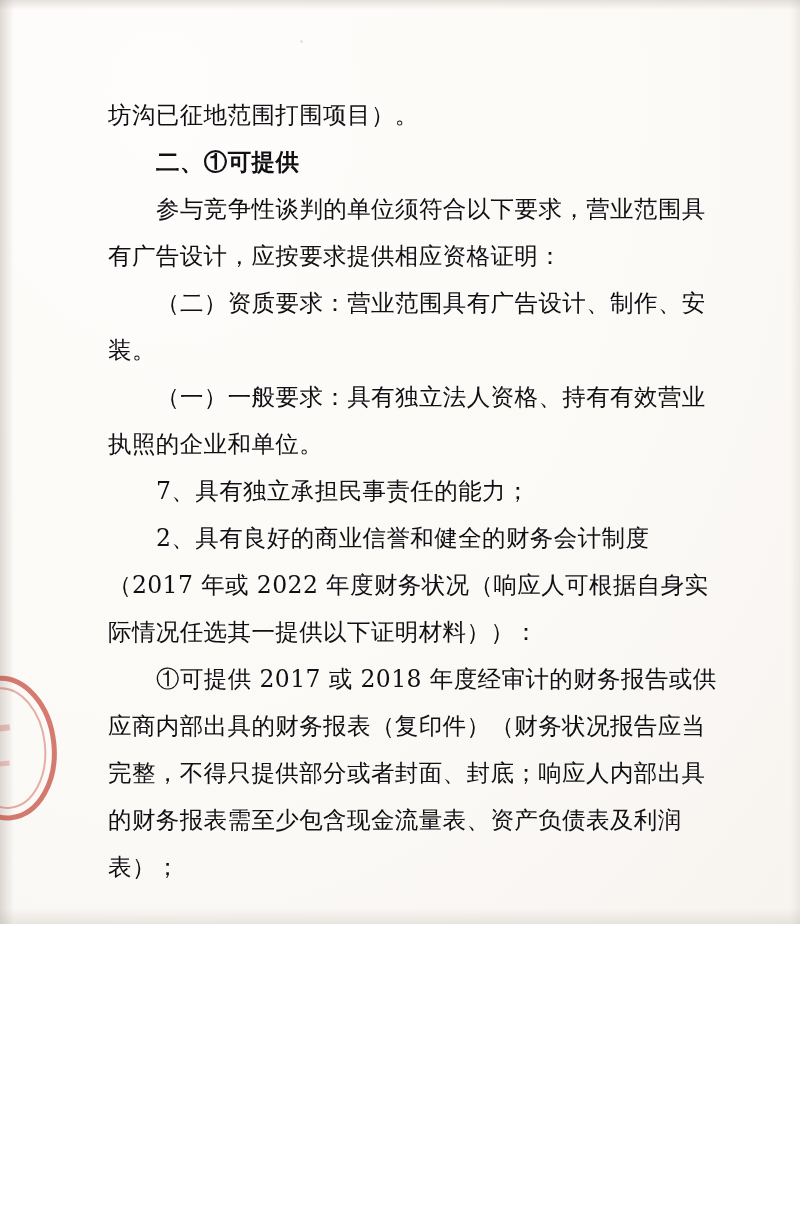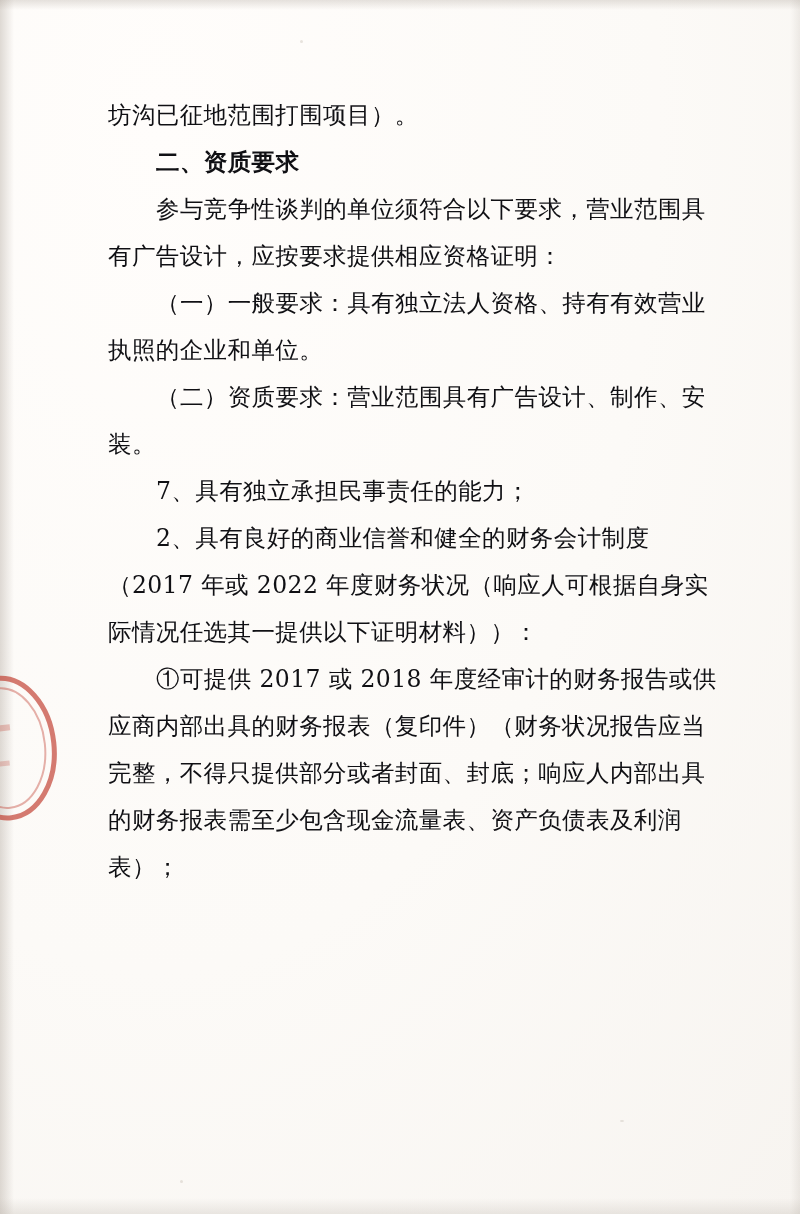--- a/index.html
+++ b/index.html
@@ -14,21 +14,21 @@
     overflow: hidden;
     position: relative;
   }
 
   
   .page {
     position: absolute;
     left: 0;
     top: 0;
     width: 800px;
-    height: 1214px;
+    height: 924px;
     background:
       radial-gradient(ellipse at 20% 10%, #fffdfb 0%, #fcfaf7 55%, #f7f4f0 100%);
     overflow: hidden;
   }
 
   
   .edge-left {
     position: absolute;
     left: 0; top: 0;
     width: 14px; height: 1214px;
@@ -119,27 +119,27 @@
   <div class="edge-bottom"></div>
 
   <div class="speckle" style="left:300px; top:40px; width:3px; height:3px;"></div>
   <div class="speckle" style="left:620px; top:1120px; width:4px; height:2px;"></div>
   <div class="speckle" style="left:180px; top:1180px; width:3px; height:3px;"></div>
 
   <div class="doc-body">
 
     <p class="line para">坊沟已征地范围打围项目）。</p>
 
-    <p class="line para heading">二、资质要求</p>
+    <p class="line para heading">二、①可提供</p>
 
     <p class="line para indent-2">参与竞争性谈判的单位须符合以下要求，营业范围具有广告设计，应按要求提供相应资格证明：</p>
 
+    <p class="line para indent-2">（二）资质要求：营业范围具有广告设计、制作、安装。</p>
+
     <p class="line para indent-2">（一）一般要求：具有独立法人资格、持有有效营业执照的企业和单位。</p>
-
-    <p class="line para indent-2">（二）资质要求：营业范围具有广告设计、制作、安装。</p>
 
 
     <p class="line para indent-2">7、具有独立承担民事责任的能力；</p>
 
     <p class="line para indent-2">2、具有良好的商业信誉和健全的财务会计制度（2017 年或 2022 年度财务状况（响应人可根据自身实际情况任选其一提供以下证明材料））：</p>
 
     <p class="line para indent-2">①可提供 2017 或 2018 年度经审计的财务报告或供应商内部出具的财务报表（复印件）（财务状况报告应当完整，不得只提供部分或者封面、封底；响应人内部出具的财务报表需至少包含现金流量表、资产负债表及利润表）；</p>
 
 
   </div>

